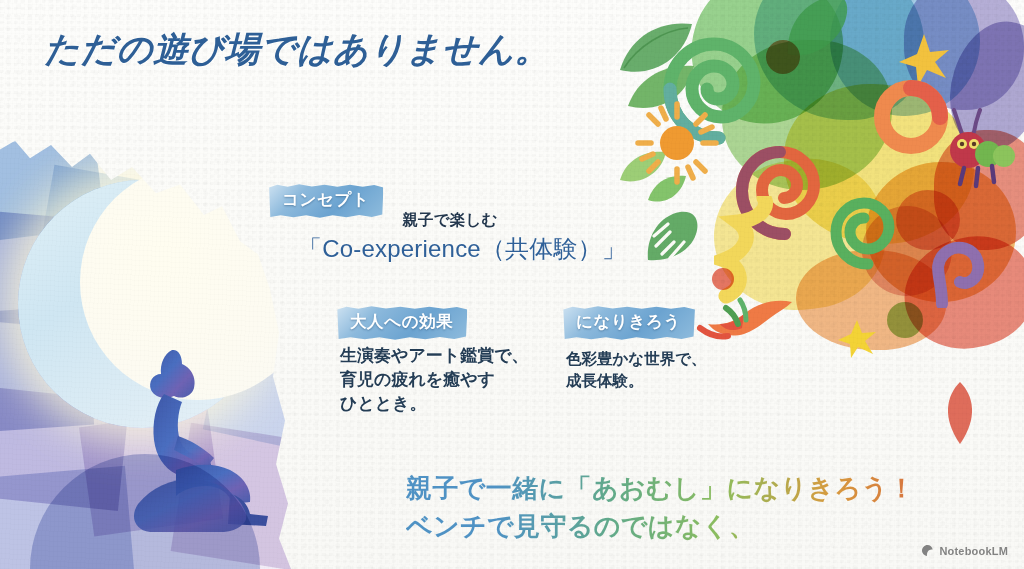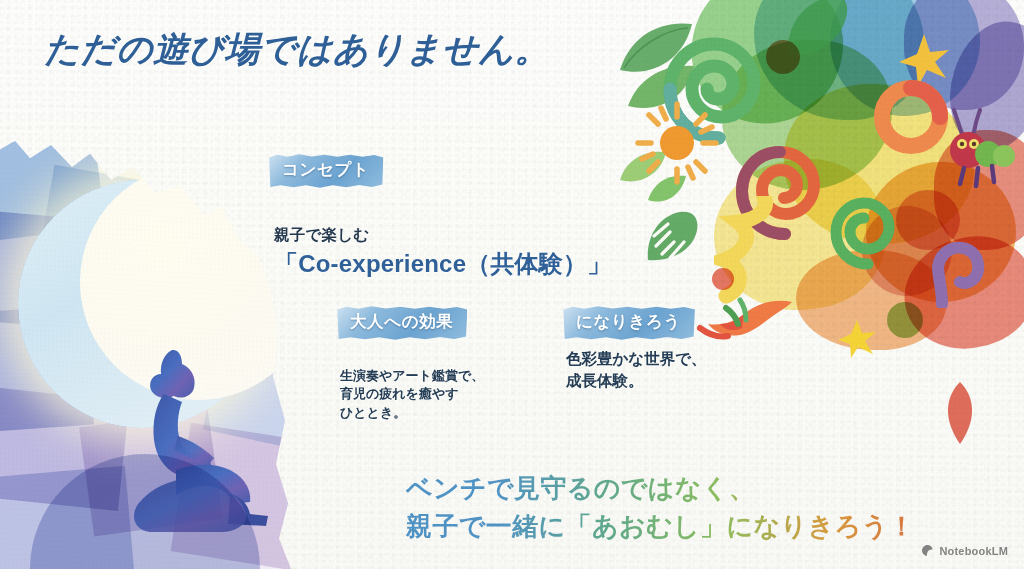--- a/index.html
+++ b/index.html
@@ -100,25 +100,25 @@
       91% 3%,100% 11%,100% 88%,91% 97%,80% 90%,69% 98%,57% 91%,46% 98%,34% 91%,23% 98%,
       12% 91%,2% 97%);
     z-index:-1;
   }
 
   
   .body-line{
     color:#243d55;font-weight:700;line-height:1.42;
     text-shadow:0 1px 0 rgba(255,255,255,.55);
   }
-  #concept-block{position:absolute;left:274px;top:224px;}
+  #concept-block{position:absolute;left:274px;top:209px;text-align:center;}
   #concept-sub{font-size:15.5px;color:#24384e;font-weight:700;letter-spacing:.2px;}
-  #concept-main{font-size:24px;color:#2f6098;font-weight:700;letter-spacing:.2px;margin-top:1px;white-space:nowrap;}
-
-  #adult-block{position:absolute;left:340px;top:367px;font-size:13px;}
+  #concept-main{font-size:24px;color:#2f6098;font-weight:400;letter-spacing:.2px;margin-top:1px;white-space:nowrap;margin-left:24px;}
+
+  #adult-block{position:absolute;left:340px;top:344px;font-size:17px;}
   #child-block{position:absolute;left:566px;top:348px;font-size:15.5px;}
   .blk-line{display:block;}
 
   
   #tagline{
     position:absolute;left:406px;top:470px;width:560px;
     font-size:26px;font-weight:700;line-height:1.46;letter-spacing:.4px;
   }
   #tagline .tl{
     display:block;white-space:nowrap;
@@ -317,21 +317,21 @@
       <path d="M20 2 C34 16 38 38 20 64 C2 38 6 16 20 2 Z" fill="#d9543f" opacity=".85"></path>
     </svg>
   </div>
 
   <div class="paper-tex"></div>
 
   <div id="title">
     <span class="l">ただの遊び場ではありません。</span>
   </div>
 
-  <div class="tag-wrap" style="left:268px;top:154px;">
+  <div class="tag-wrap" style="left:268px;top:184px;">
     <div class="tag">コンセプト</div>
     <div class="tag-paper"></div>
   </div>
 
   <div id="concept-block">
     <div id="concept-sub" class="body-line">親子で楽しむ</div>
     <div id="concept-main" class="body-line">「Co-experience（共体験）」</div>
   </div>
 
   <div class="tag-wrap" style="left:336px;top:306px;">
@@ -347,22 +347,22 @@
   <div class="tag-wrap" style="left:562px;top:306px;">
     <div class="tag">になりきろう</div>
     <div class="tag-paper"></div>
   </div>
   <div id="child-block" class="body-line">
     <span class="blk-line">色彩豊かな世界で、</span>
     <span class="blk-line">成長体験。</span>
   </div>
 
   <div id="tagline">
+    <span class="tl">親子で一緒に「あおむし」になりきろう！</span>
     <span class="tl">ベンチで見守るのではなく、</span>
-    <span class="tl">親子で一緒に「あおむし」になりきろう！</span>
   </div>
 
   <div id="watermark">
     <svg width="13" height="13" viewBox="0 0 13 13">
       <path d="M6.5 1 C9 1 11.3 3 11.7 5.6 C9.8 5.2 8 5.9 6.9 7.4 C6 8.7 5.7 10.4 6 12
                C3.2 11.6 1 9.3 1 6.5 C1 3.5 3.5 1 6.5 1 Z" fill="#6f6f6f"></path>
     </svg>
     <span>NotebookLM</span>
   </div>
 

